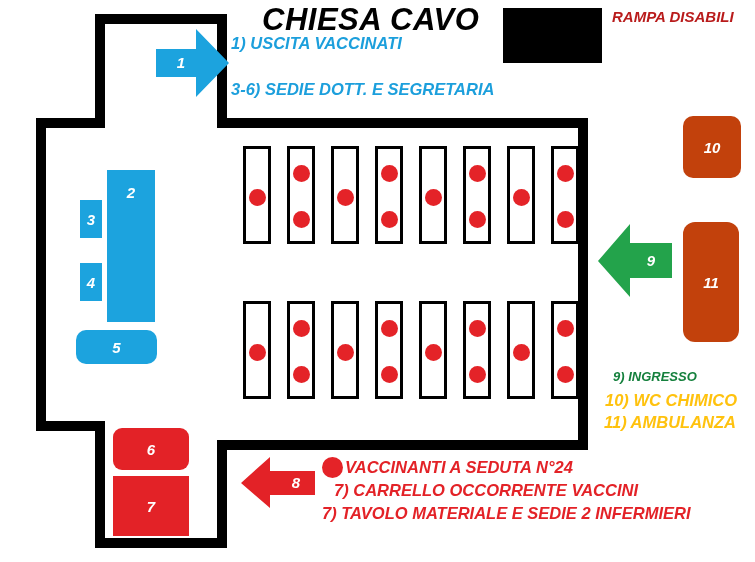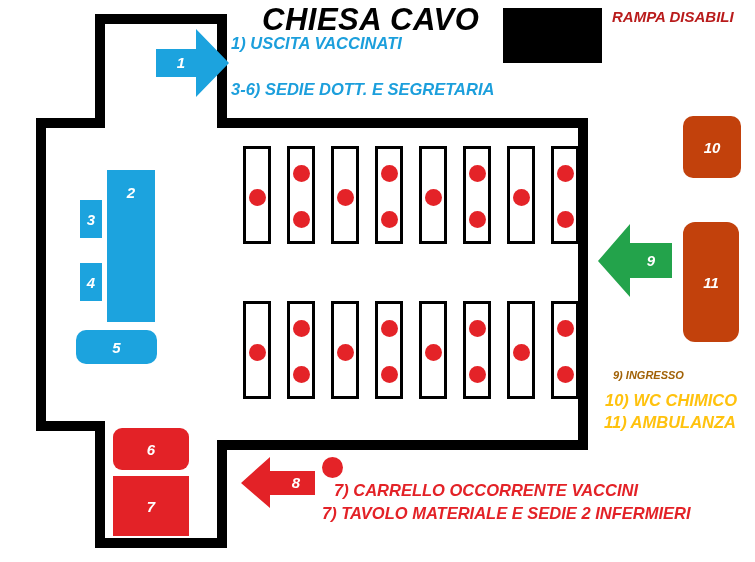--- a/index.html
+++ b/index.html
@@ -43,21 +43,21 @@
   }
   .legend-line {
     position: absolute;
     font-weight: bold;
     font-style: italic;
     white-space: nowrap;
     text-align: right;
   }
   .legend-blue  { color: #1C9FDC; font-size: 16.5px; }
   .legend-red   { color: #E32227; font-size: 16.5px; }
-  .legend-green { color: #a16207; font-size: 11px; }
+  .legend-green { color: #15803d; font-size: 13px; }
   .legend-yellow{ color: #FFC20E; font-size: 16.5px; }
 
   .blk-top { left: 231px; }
   .tl1 { top: 34px; }
   .tl2 { top: 57px; }
   .tl3 { top: 80px; }
   .tl4 { top: 102px; }
 
   .bl-x { left: 345px; }
   .bl1 { top: 458px; }
@@ -280,20 +280,21 @@
       <div class="bench" style="left: 507px; top: 301px; width: 28px; height: 98px;">
         <div class="dot" style="left: 3px; top: 40px;"></div>
       </div>
       <div class="bench" style="left: 551px; top: 301px; width: 28px; height: 98px;">
         <div class="dot" style="left: 3px; top: 16px;"></div>
         <div class="dot" style="left: 3px; top: 62px;"></div>
       </div>
     </div>
 
   <div class="legend-dot"></div>
+  <div class="legend-line legend-red bl-x bl1">VACCINANTI A SEDUTA N°24</div>
   <div class="legend-line legend-red bl-x bl2" style="left:334px;">7) CARRELLO OCCORRENTE VACCINI</div>
   <div class="legend-line legend-red bl-x bl3" style="left:322px;">7) TAVOLO MATERIALE E SEDIE 2 INFERMIERI</div>
 
   <div class="legend-line legend-green rl1">9) INGRESSO</div>
   <div class="legend-line legend-yellow rl2">10) WC CHIMICO</div>
   <div class="legend-line legend-yellow rl3">11) AMBULANZA</div>
 
 </div>
 
 </body></html>

